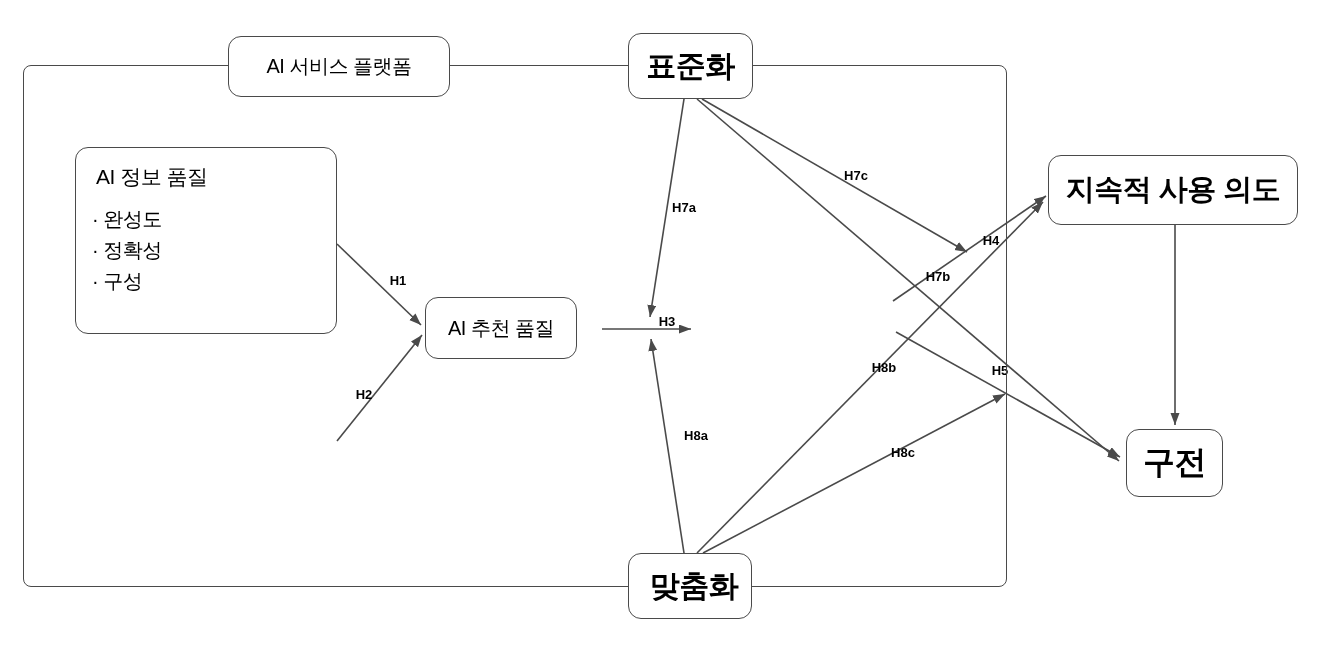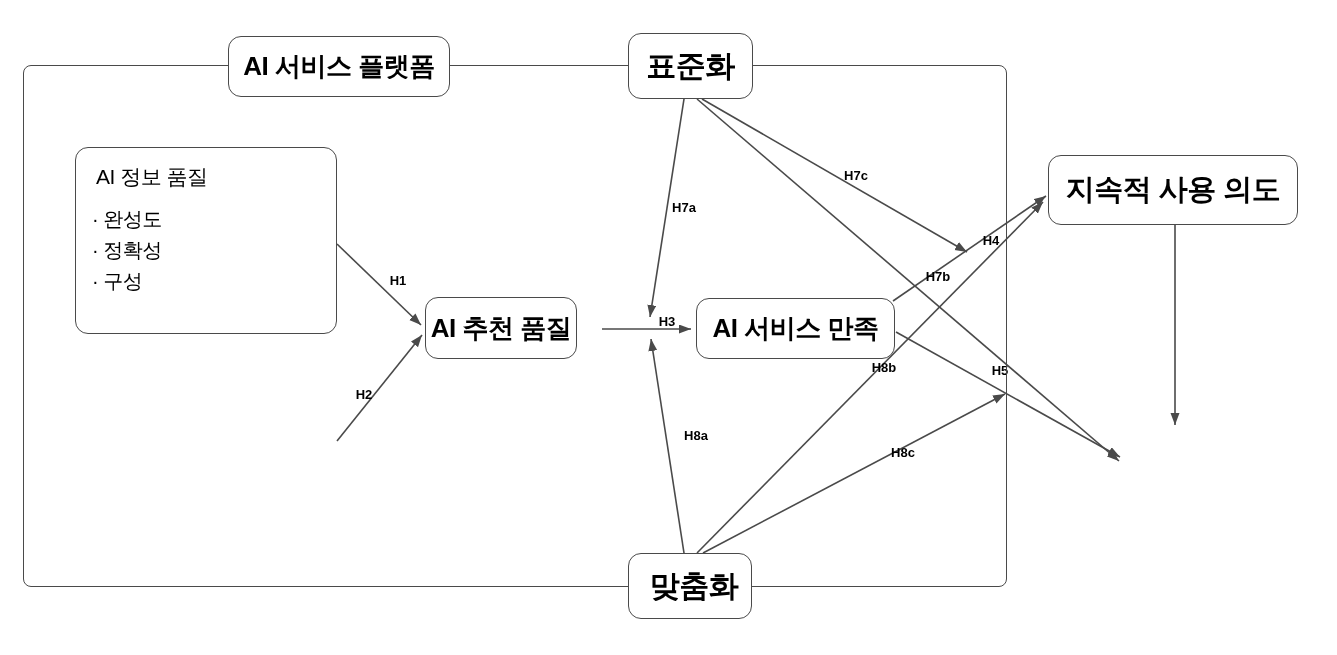--- a/index.html
+++ b/index.html
@@ -6,21 +6,21 @@
   body{width:1337px;height:655px;position:relative;overflow:hidden;
        font-family:"Liberation Sans","DejaVu Sans",sans-serif;color:#000;}
   .stage{position:absolute;inset:0;width:1337px;height:655px;}
   svg.wires{position:absolute;left:0;top:0;z-index:1;}
   .frame{position:absolute;z-index:2;border:1.6px solid #4a4a4a;border-radius:8px;
          background:transparent;pointer-events:none;}
   .node{position:absolute;z-index:3;background:#ffffff;border:1.7px solid #4a4a4a;
         border-radius:13px;display:flex;align-items:center;justify-content:center;
         box-sizing:border-box;}
   .node .lbl{white-space:nowrap;letter-spacing:-0.5px;}
-  .t26{font-size:26px;font-weight:700;}
+  .t26{font-size:20px;font-weight:400;}
   .bold29{font-size:29px;font-weight:700;}
   .bold30{font-size:30px;font-weight:700;}
   .bold32{font-size:32px;font-weight:700;}
   .listnode{flex-direction:column;align-items:flex-start;justify-content:flex-start;
             padding:15px 18px 0 20px;}
   .listnode .title{font-size:21px;font-weight:400;margin-bottom:13px;letter-spacing:-0.5px;}
   .listnode .bullet{font-size:20px;line-height:31px;letter-spacing:-0.5px;margin-left:-4px;}
   .listnode .bullet::before{content:"· ";}
   svg text.hlab{font-family:"Liberation Sans","DejaVu Sans",sans-serif;
         font-size:13px;font-weight:700;fill:#000;text-anchor:middle;}
@@ -80,26 +80,26 @@
     <div class="bullet">완성도</div>
     <div class="bullet">정확성</div>
     <div class="bullet">구성</div>
   </div>
 
 
   <div class="node" style="left:425px;top:297px;width:152px;height:62px;">
     <span class="lbl t26">AI 추천 품질</span>
   </div>
 
-  <div class="node" style="left:696px;top:298px;width:199px;height:61px;">
-    <span class="lbl t26">AI 서비스 만족</span>
-  </div>
 
   <div class="node" style="left:1048px;top:155px;width:250px;height:70px;">
     <span class="lbl bold29">지속적 사용 의도</span>
   </div>
 
+  <div class="node" style="left:1126px;top:429px;width:97px;height:68px;">
+    <span class="lbl bold32">구전</span>
+  </div>
 
   <div class="node" style="left:628px;top:553px;width:124px;height:66px;padding-left:8px;">
     <span class="lbl bold30">맞춤화</span>
   </div>
 
 </div>
 
 </body></html>

